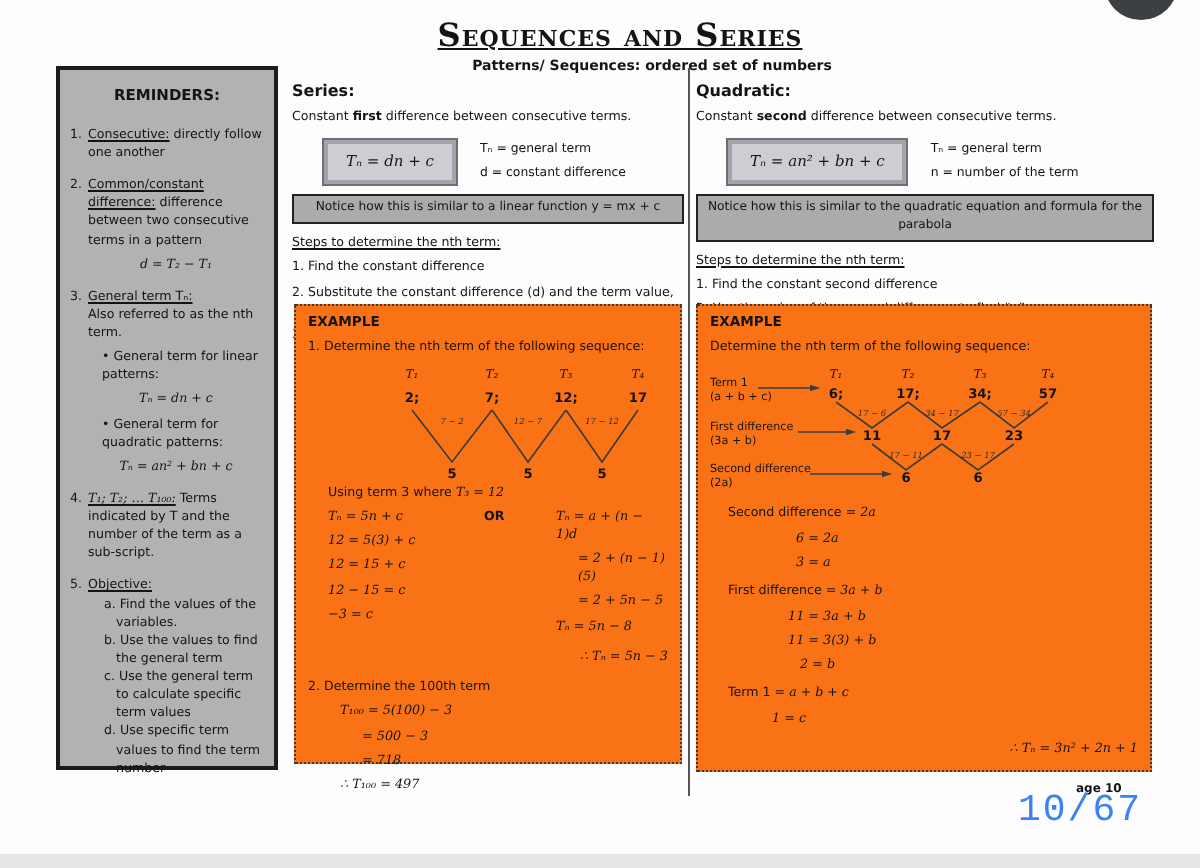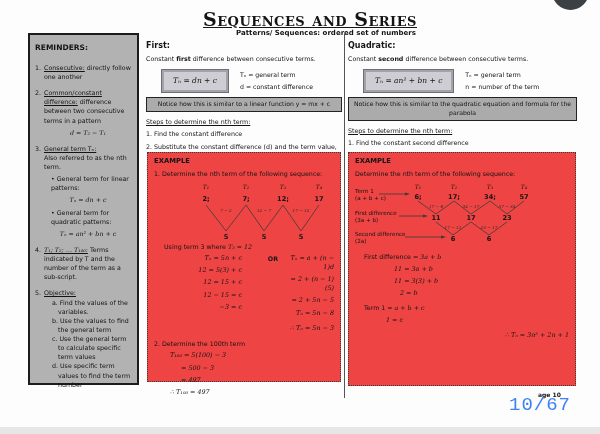--- a/index.html
+++ b/index.html
@@ -8,30 +8,30 @@
             font-family:"DejaVu Sans", sans-serif; color:#141414; }
 
   
   .fab { position:absolute; left:552px; top:-27px; width:37px; height:37px; border-radius:50%; background:#3d4043; }
   .page-indicator { position:absolute; left:500px; top:394px; width:80px; text-align:center;
                     font-size:19px; color:#3b82f6; letter-spacing:1px; font-family:Liberation Mono, monospace; }
   .bottom-strip { position:absolute; left:0; top:427px; width:600px; height:7px; background:#e6e6e6; }
 
   
   .doc-title { position:absolute; left:200px; top:8px; width:220px; text-align:center;
-               font-family:"DejaVu Serif", serif; font-weight:bold; font-size:19px;
+               font-family:"DejaVu Serif", serif; font-weight:bold; font-size:16px;
                font-variant:small-caps; text-decoration:underline; letter-spacing:.5px; }
   .doc-subtitle { position:absolute; left:226px; top:29px; width:200px; text-align:center;
                   font-size:7px; font-weight:bold; }
   .page-label { position:absolute; left:538px; top:391px; font-size:6px; font-weight:bold; }
 
   
   .sidebar { position:absolute; left:28px; top:33px; width:111px; height:352px; background:#b2b2b2;
              border:2px solid #1c1c1c; padding:5px 5px 4px 5px; font-size:6.3px; line-height:1.45; }
-  .sb-title { font-weight:bold; font-size:7.5px; margin:3px 0 9px; }
+  .sb-title { text-align:center; font-weight:bold; font-size:7.5px; margin:3px 0 9px; }
   .sb-item { position:relative; padding-left:9px; margin-bottom:7px; }
   .sb-num { position:absolute; left:0; top:0; }
   .u { text-decoration:underline; }
   .sb-formula { text-align:center; margin:3px 0 1px; }
   .math { font-family:"DejaVu Serif", serif; font-style:italic; }
   .sb-bullet { padding-left:7px; margin-top:3px; }
   .sb-bullet::before { content:"• "; }
   .sb-sub { padding-left:8px; text-indent:-6px; margin-left:6px; }
 
   
@@ -44,34 +44,34 @@
   .formula-row { display:flex; align-items:center; gap:12px; margin:5px 0 4px 16px; }
   .formula-box { border:2px solid #a3a3ab; outline:1px solid #6e6e74; background:#cdcdd3;
                  padding:4px 9px; font-family:"DejaVu Serif", serif; font-style:italic; font-size:7.5px; }
   .legend { font-size:6.2px; line-height:1.9; }
   .notice { margin-top:4px; background:#ababab; border:1px solid #222; text-align:center;
             font-size:6.1px; padding:2.5px 1px; }
   .steps-head { margin-top:6px; text-decoration:underline; }
   .step { margin-top:3.5px; padding-left:7px; text-indent:-7px; }
 
   
-  .example { position:absolute; border:1.2px dotted #3a3a3a; background:#ef4444; padding:4px 6px; font-size:6.3px; line-height:1.4; }
+  .example { position:absolute; border:1.2px dotted #3a3a3a; background:#f97316; padding:4px 6px; font-size:6.3px; line-height:1.4; }
   .ex-linear { left:147px; top:152px; width:194px; height:230px; }
   .ex-quad { left:348px; top:152px; width:228px; height:234px; }
   .ex-label { font-weight:bold; font-size:6.8px; }
   .ex-q { margin-top:3px; }
   svg.diag { display:block; margin-top:3px; }
   svg .dg-line { fill:none; stroke:#3b3b3b; stroke-width:.8; }
   svg .dg-arrow { stroke:#3b3b3b; stroke-width:.8; }
   svg .dg-term { font-family:"DejaVu Serif", serif; font-style:italic; font-size:6px; text-anchor:middle; fill:#141414; }
   svg .dg-val { font-size:6.6px; font-weight:bold; text-anchor:middle; fill:#141414; }
   svg .dg-sm { font-family:"DejaVu Serif", serif; font-style:italic; font-size:4.2px; text-anchor:middle; fill:#2a2a2a; }
   svg .dg-lab { font-size:5.6px; fill:#141414; }
   .using { margin:2px 0 0 10px; }
-  .work-row { display:flex; margin:2px 0 0 10px;text-align:right; }
+  .work-row { display:flex; margin:2px 0 0 10px; }
   .work-left { width:78px; }
   .work-or { width:36px; font-weight:bold; padding-top:1px; }
   .work-right { flex:1; }
   .ml { margin-bottom:3.2px; font-family:"DejaVu Serif", serif; font-style:italic; font-size:6.4px; }
   .ind { padding-left:11px; }
   .conclusion { text-align:right; font-family:"DejaVu Serif", serif; font-style:italic; font-size:6.4px; margin-top:3px; }
   .q2 { margin:7px 0 3px 0; }
   .q2-work { margin-left:16px; }
   .wk { margin:6px 0 0 9px; }
   .wk-head { margin-bottom:3px; }
@@ -121,21 +121,21 @@
       <div class="sb-sub">a. Find the values of the variables.</div>
       <div class="sb-sub">b. Use the values to find the general term</div>
       <div class="sb-sub">c. Use the general term to calculate specific term values</div>
       <div class="sb-sub">d. Use specific term values to find the term number</div>
     </div>
   </div>
 
   <div class="col-divider"></div>
 
   <div class="col col-linear">
-    <div class="col-head">First:</div>
+    <div class="col-head">Series:</div>
     <div class="col-intro"><span>Constant </span><b>first</b><span> difference between consecutive terms.</span></div>
     <div class="formula-row">
       <div class="formula-box">Tₙ = dn + c</div>
       <div class="legend">
         <div>Tₙ = general term</div>
         <div>d = constant difference</div>
       </div>
     </div>
     <div class="notice">Notice how this is similar to a linear function y = mx + c</div>
     <div class="steps-head">Steps to determine the nth term:</div>
@@ -186,21 +186,21 @@
         <div class="ml">Tₙ = 5n − 8</div>
       </div>
     </div>
 
     <div class="conclusion">∴ Tₙ = 5n − 3</div>
 
     <div class="q2">2. Determine the 100th term</div>
     <div class="q2-work">
       <div class="ml">T₁₀₀ = 5(100) − 3</div>
       <div class="ml ind">= 500 − 3</div>
-      <div class="ml ind">= 497</div>
+      <div class="ml ind">= 718</div>
       <div class="ml">∴ T₁₀₀ = 497</div>
     </div>
   </div>
 
   <div class="col col-quad">
     <div class="col-head">Quadratic:</div>
     <div class="col-intro"><span>Constant </span><b>second</b><span> difference between consecutive terms.</span></div>
     <div class="formula-row">
       <div class="formula-box">Tₙ = an² + bn + c</div>
       <div class="legend">
@@ -251,20 +251,25 @@
       <text class="dg-val" x="116" y="39">17</text>
       <text class="dg-val" x="152" y="39">23</text>
       <text class="dg-sm" x="98" y="48">17 − 11</text>
       <text class="dg-sm" x="134" y="48">23 − 17</text>
       <text class="dg-lab" x="0" y="55">Second difference</text>
       <text class="dg-lab" x="0" y="62">(2a)</text>
       <text class="dg-val" x="98" y="60">6</text>
       <text class="dg-val" x="134" y="60">6</text>
     </svg>
 
+    <div class="wk">
+      <div class="wk-head"><span>Second difference</span> <span class="math">= 2a</span></div>
+      <div class="ml" style="margin-left:34px">6 = 2a</div>
+      <div class="ml" style="margin-left:34px">3 = a</div>
+    </div>
 
     <div class="wk">
       <div class="wk-head"><span>First difference</span> <span class="math">= 3a + b</span></div>
       <div class="ml" style="margin-left:30px">11 = 3a + b</div>
       <div class="ml" style="margin-left:30px">11 = 3(3) + b</div>
       <div class="ml" style="margin-left:36px">2 = b</div>
     </div>
 
     <div class="wk">
       <div class="wk-head"><span>Term 1</span> <span class="math">= a + b + c</span></div>

